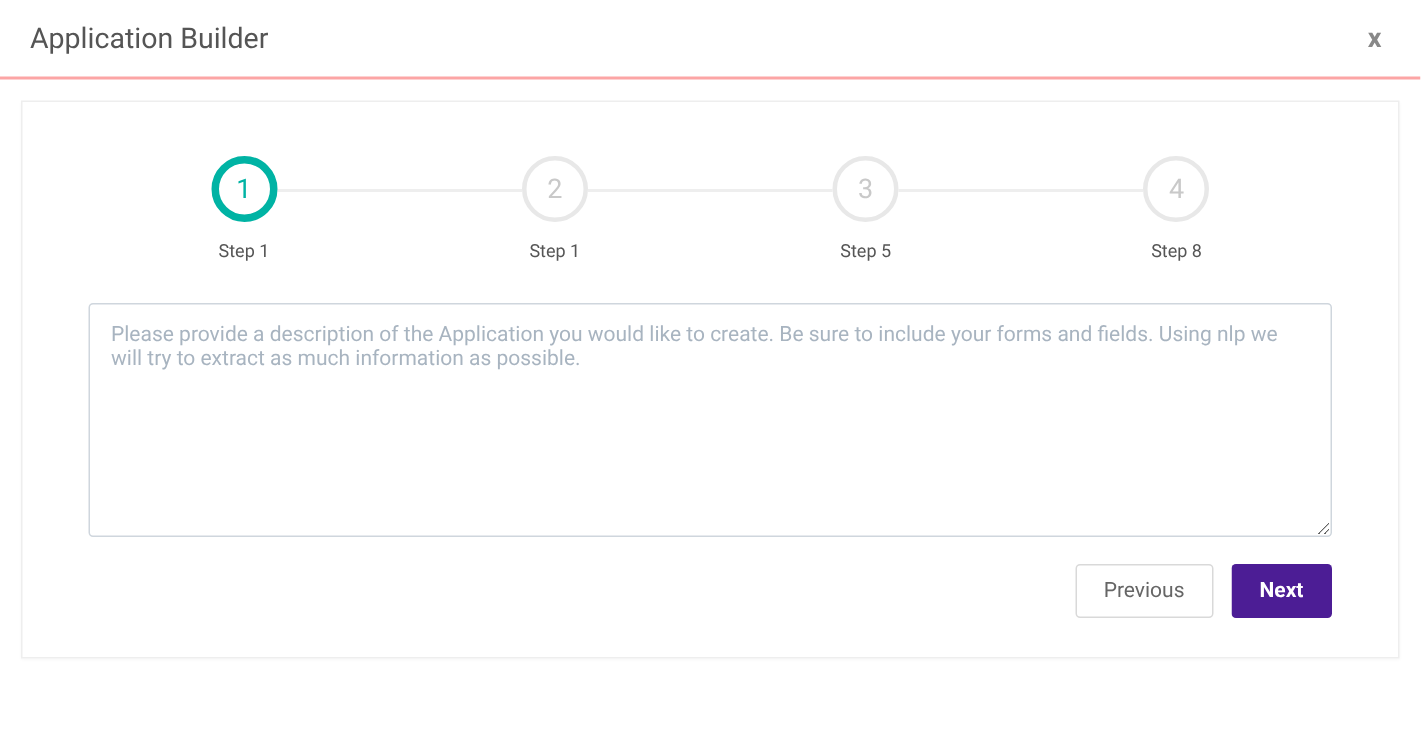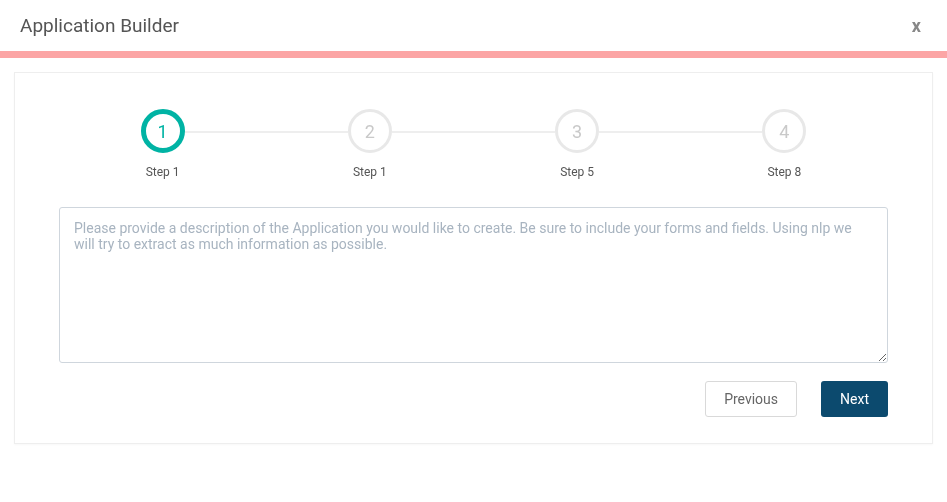--- a/index.html
+++ b/index.html
@@ -12,21 +12,21 @@
       background: #ffffff;
       width: 947px;
       height: 502px;
       overflow: hidden;
     }
     .header {
       display: flex;
       justify-content: space-between;
       align-items: center;
       padding: 14px 20px 14px 20px;
-      border-bottom: 7px solid #fca5a5;
+      border-bottom: 2px solid #fca5a5;
       text-align: right;
     }
     .title {
       font-size: 19px;
       color: #555;
       font-weight: 400;
     }
     .close-icon {
       font-size: 18px;
       color: #888;
@@ -103,41 +103,41 @@
       font-family: inherit;
       font-size: 14px;
       color: #444;
     }
     .desc-input::placeholder {
       color: #a8b4c0;
     }
     .footer {
       display: flex;
       justify-content: flex-end;
-      gap: 24px;
+      gap: 12px;
       margin-top: 14px;
       align-items: center;
     }
     .btn {
       padding: 9px 18px;
       font-size: 14px;
       border-radius: 3px;
       cursor: pointer;
       border: 1px solid transparent;
       font-family: inherit;
     }
     .btn-prev {
       background: #ffffff;
       border: 1px solid #d9d9d9;
       color: #666;
     }
     .btn-next {
-      background: #0c4a6e;
+      background: #4c1d95;
       color: #ffffff;
-      font-weight: 400;
+      font-weight: 700;
     }
   </style>
 </head>
 <body>
 
 <div class="header">
   <div class="title">Application Builder</div>
   <div class="close-icon">x</div>
 </div>
 

